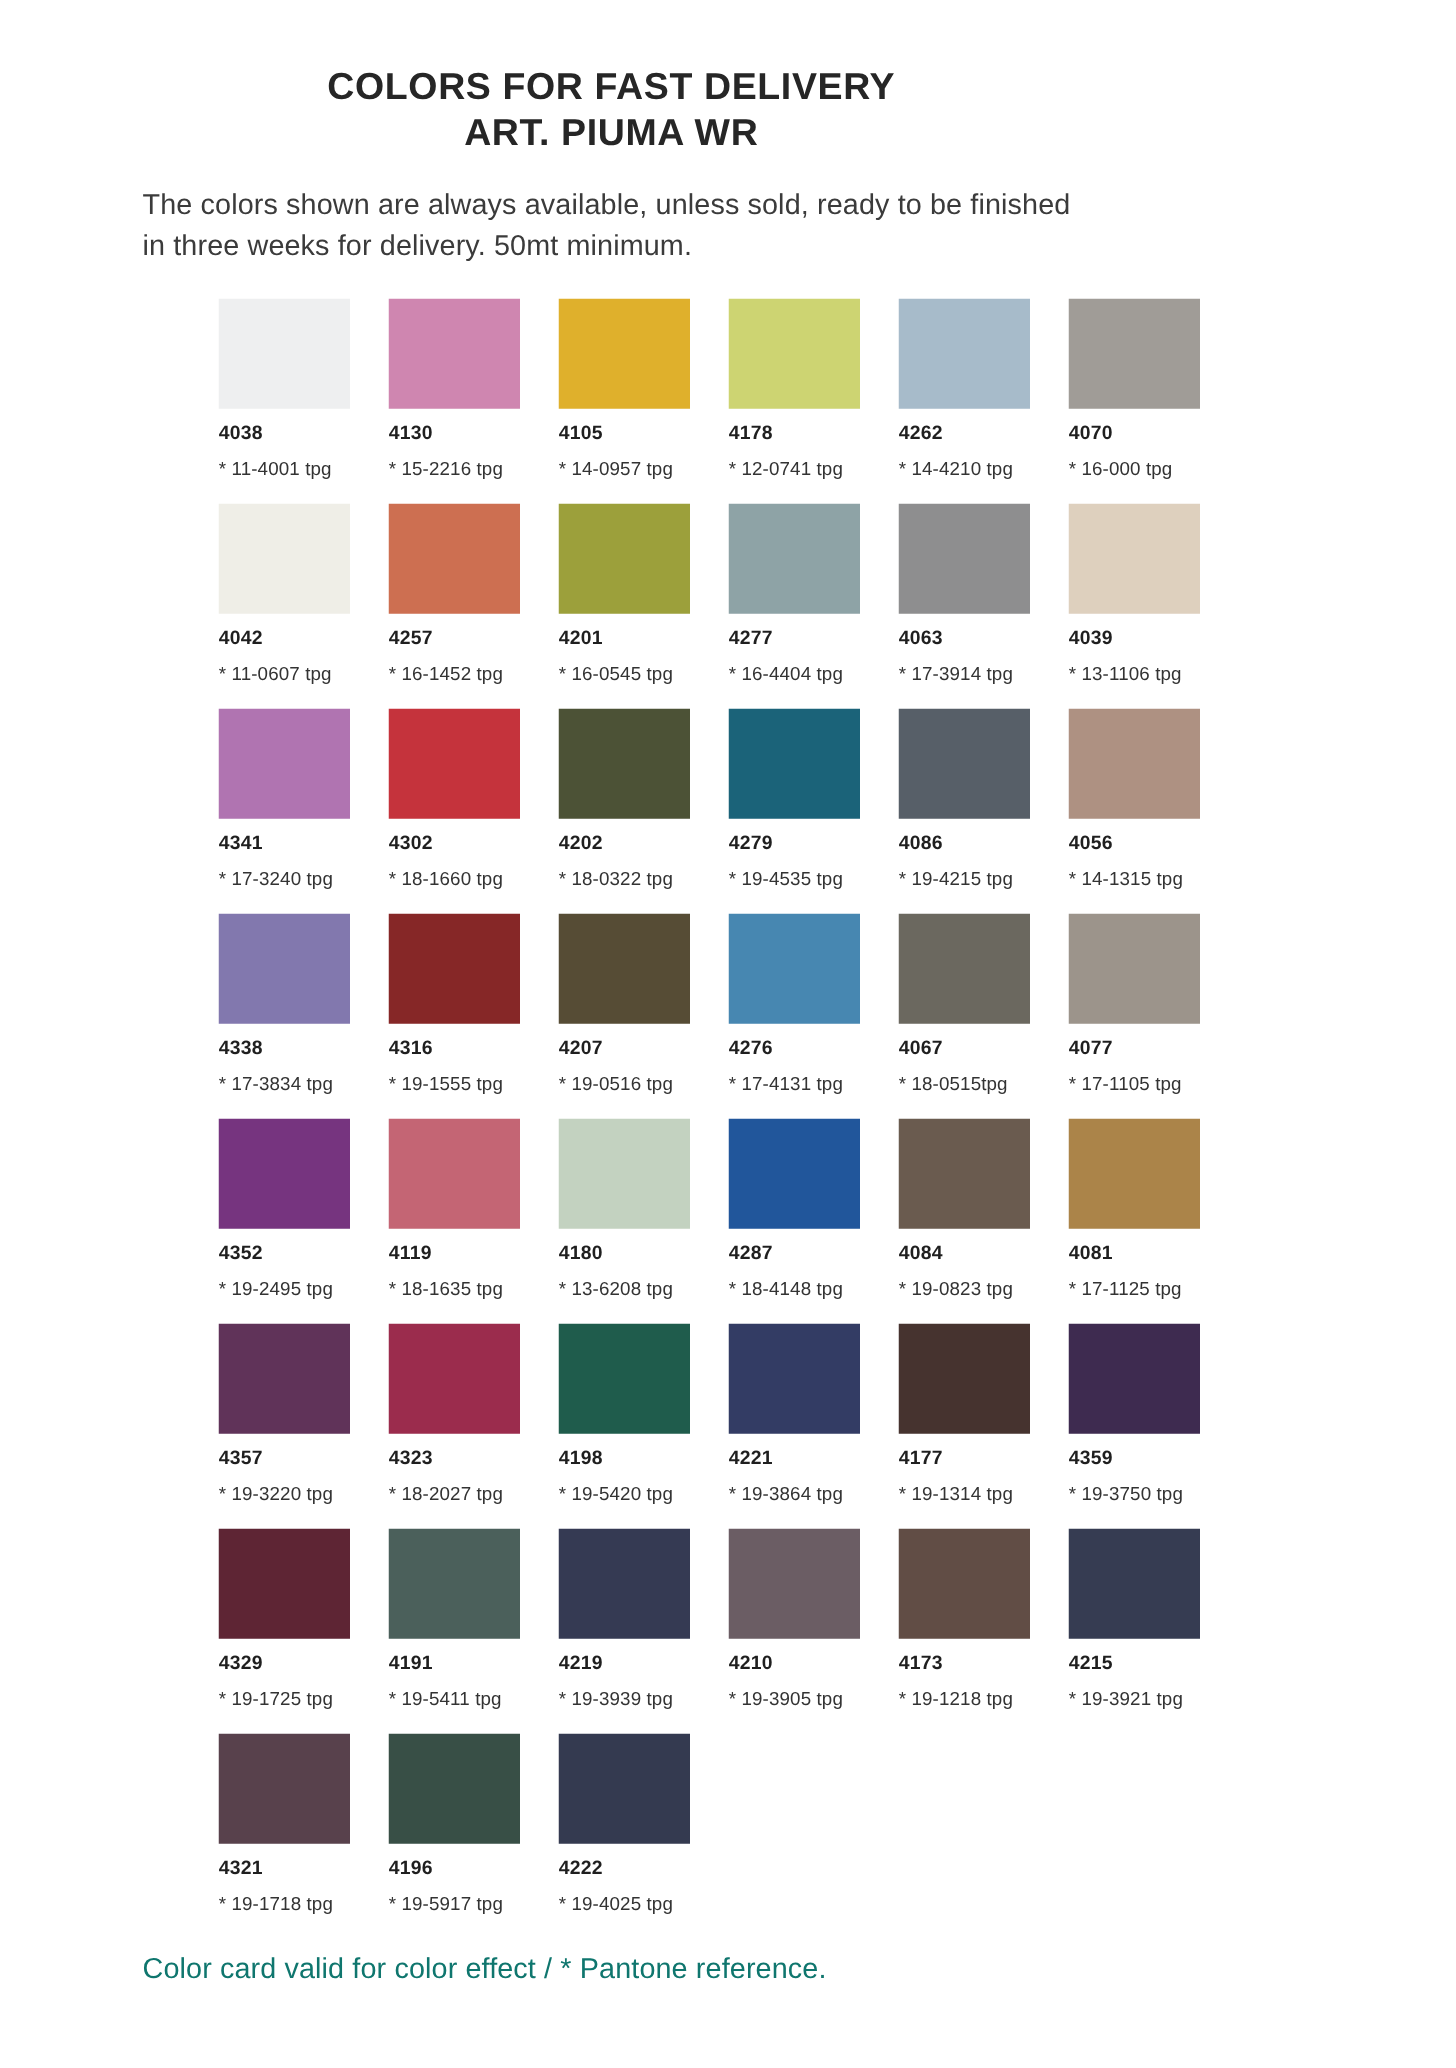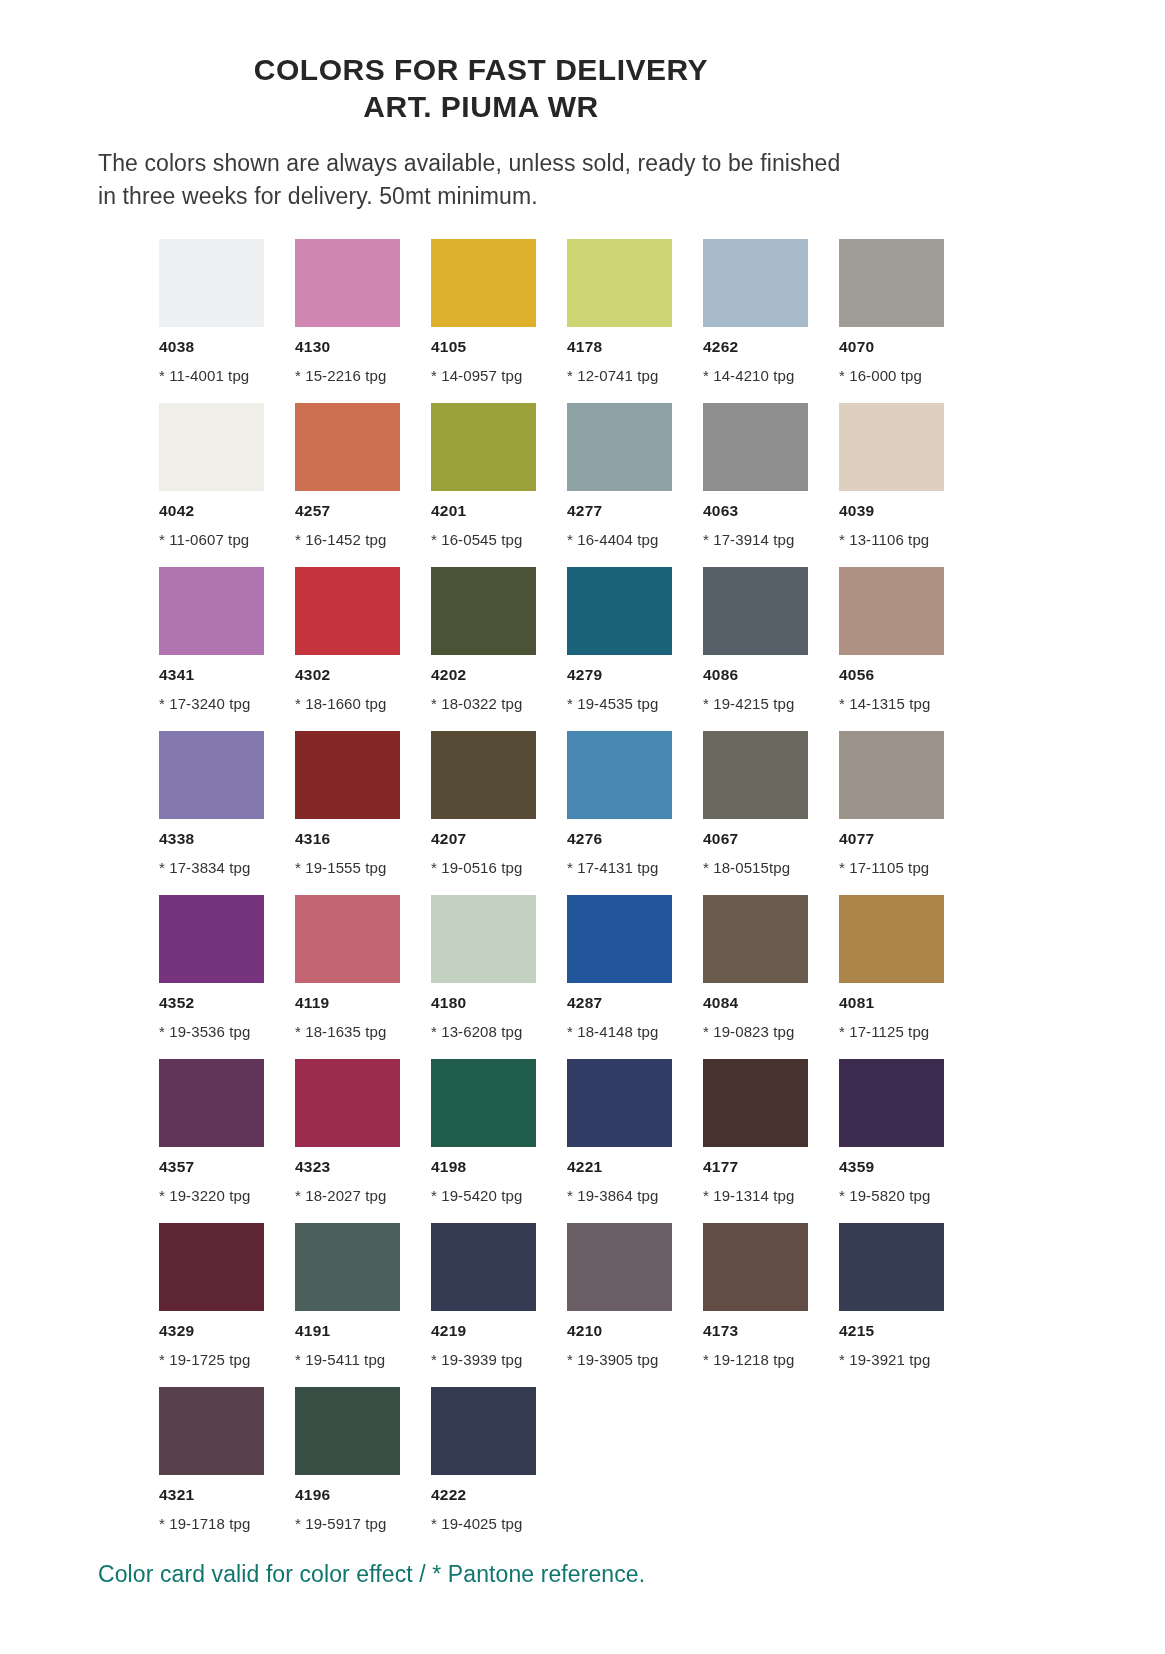--- a/index.html
+++ b/index.html
@@ -12,20 +12,21 @@
     height: 1654px;
     font-family: "Liberation Sans", sans-serif;
     color: #2b2b2b;
     overflow: hidden;
   }
   .page {
     position: relative;
     width: 962px;
     height: 1654px;
     box-sizing: border-box;
+    padding-left: 16px;
   }
 
   
   .titles {
     text-align: center;
     padding-top: 52px;
   }
   .title-line {
     font-size: 30px;
     font-weight: 700;
@@ -214,21 +215,21 @@
         <div class="pantone">* 18-0515tpg</div>
       </div>
       <div class="cell">
         <div class="swatch" style="background: rgb(156, 148, 139);"></div>
         <div class="code">4077</div>
         <div class="pantone">* 17-1105 tpg</div>
       </div>
       <div class="cell">
         <div class="swatch" style="background: rgb(118, 52, 127);"></div>
         <div class="code">4352</div>
-        <div class="pantone">* 19-3536 tpg</div>
+        <div class="pantone">* 19-2495 tpg</div>
       </div>
       <div class="cell">
         <div class="swatch" style="background: rgb(196, 101, 116);"></div>
         <div class="code">4119</div>
         <div class="pantone">* 18-1635 tpg</div>
       </div>
       <div class="cell">
         <div class="swatch" style="background: rgb(195, 210, 192);"></div>
         <div class="code">4180</div>
         <div class="pantone">* 13-6208 tpg</div>
@@ -269,21 +270,21 @@
         <div class="pantone">* 19-3864 tpg</div>
       </div>
       <div class="cell">
         <div class="swatch" style="background: rgb(70, 51, 47);"></div>
         <div class="code">4177</div>
         <div class="pantone">* 19-1314 tpg</div>
       </div>
       <div class="cell">
         <div class="swatch" style="background: rgb(62, 43, 80);"></div>
         <div class="code">4359</div>
-        <div class="pantone">* 19-5820 tpg</div>
+        <div class="pantone">* 19-3750 tpg</div>
       </div>
       <div class="cell">
         <div class="swatch" style="background: rgb(94, 37, 52);"></div>
         <div class="code">4329</div>
         <div class="pantone">* 19-1725 tpg</div>
       </div>
       <div class="cell">
         <div class="swatch" style="background: rgb(75, 96, 91);"></div>
         <div class="code">4191</div>
         <div class="pantone">* 19-5411 tpg</div>

